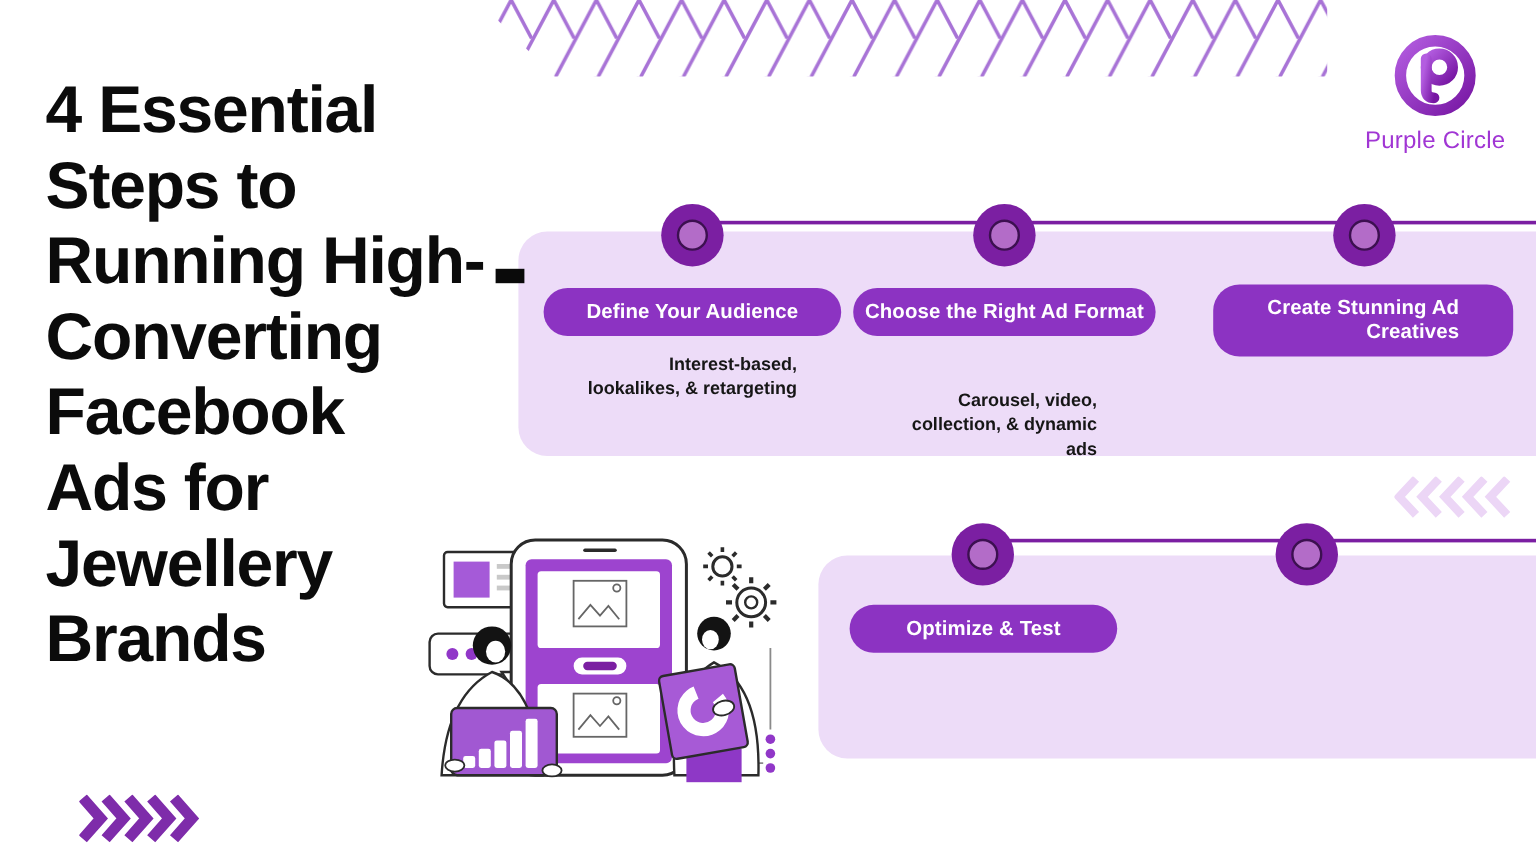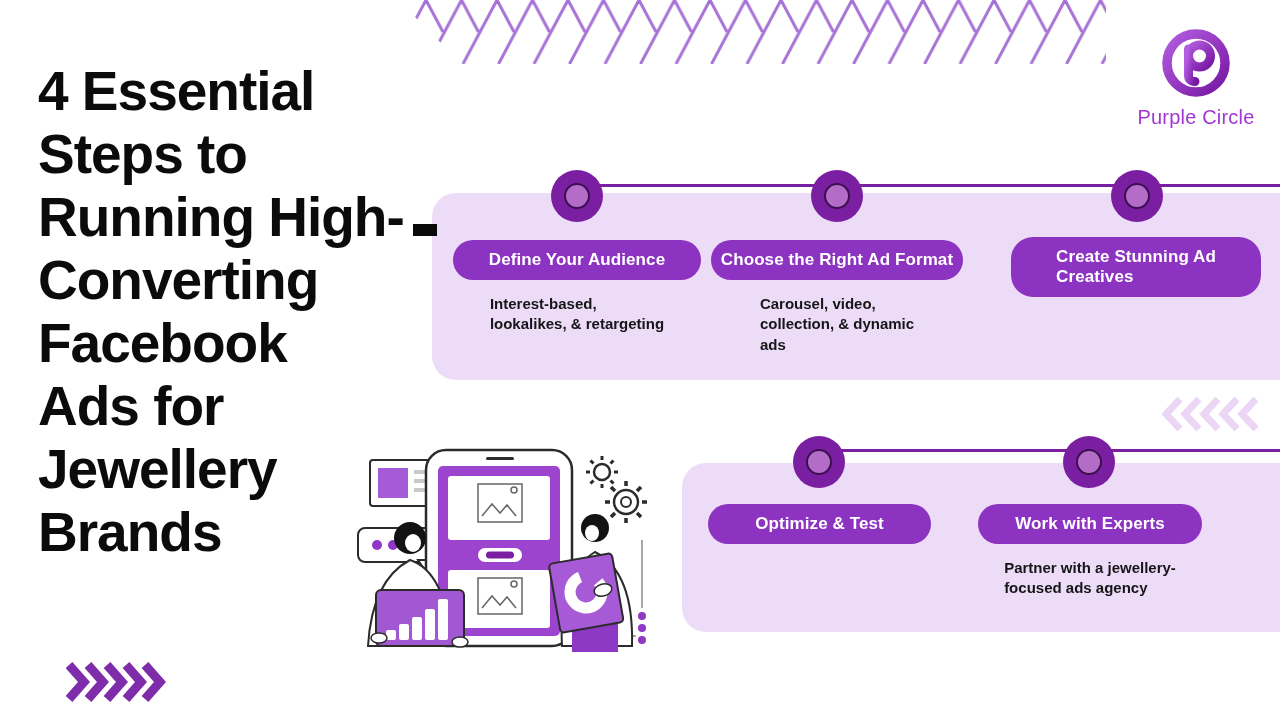--- a/index.html
+++ b/index.html
@@ -26,33 +26,33 @@
   #tl-line2{left:819px;right:0;top:449px;}
   .tl-dot{
     width:52px;height:52px;border-radius:50%;background:#7b1fa2;
     display:flex;align-items:center;justify-content:center;
   }
   .tl-dot .inner{
     width:26px;height:26px;border-radius:50%;background:#b36cc8;
     border:2px solid #3c1050;box-sizing:border-box;
   }
   
-  .step{display:flex;flex-direction:column;align-items:center;text-align:left;}
+  .step{display:flex;flex-direction:column;align-items:center;text-align:right;}
   .pill{
     width:100%;box-sizing:border-box;background:#8c33c2;color:#ffffff;
     border-radius:22px;font-weight:700;font-size:17px;line-height:1.17;
     padding:10px 4px;min-height:39px;display:flex;align-items:center;justify-content:center;
     white-space:pre-line;letter-spacing:0.1px;
   }
   .desc{
     margin-top:14px;font-size:15px;line-height:1.36;font-weight:700;
     color:#161616;white-space:pre-line;
   }
   #step1{left:453px;top:240px;width:248px;}
-  #step2{left:711px;top:240px;width:252px;}
+  #step2{left:711px;top:240px;width:252px;gap:30px;}
   #step3{left:1011px;top:237px;width:250px;}
   #step4{left:708px;top:504px;width:223px;}
   #step5{left:978px;top:504px;width:224px;}
   
   #dash-accent{left:413px;top:224px;width:24px;height:12px;background:#0a0a0a;}
   
   #brand-name{
     left:1126px;top:106px;width:140px;text-align:center;
     font-size:20px;font-weight:400;color:#a136d4;letter-spacing:0.2px;
   }
@@ -127,25 +127,20 @@
     <div class="desc">Carousel, video,
 collection, &amp; dynamic
 ads</div>
   </div>
   <div class="abs step" id="step3">
     <div class="pill">Create Stunning Ad
 Creatives</div>
   </div>
   <div class="abs step" id="step4">
     <div class="pill">Optimize &amp; Test</div>
-  </div>
-  <div class="abs step" id="step5">
-    <div class="pill">Work with Experts</div>
-    <div class="desc">Partner with a jewellery-
-focused ads agency</div>
   </div>
 
   <svg class="abs" style="left:1162px;top:397px" width="100" height="36" viewBox="0 0 100 36">
     <g fill="none" stroke="#ecd6f6" stroke-width="7" stroke-linejoin="miter">
       <path d="M18,2 L4,17 L18,32"></path>
       <path d="M37,2 L23,17 L37,32"></path>
       <path d="M56,2 L42,17 L56,32"></path>
       <path d="M75,2 L61,17 L75,32"></path>
       <path d="M94,2 L80,17 L94,32"></path>
     </g>

